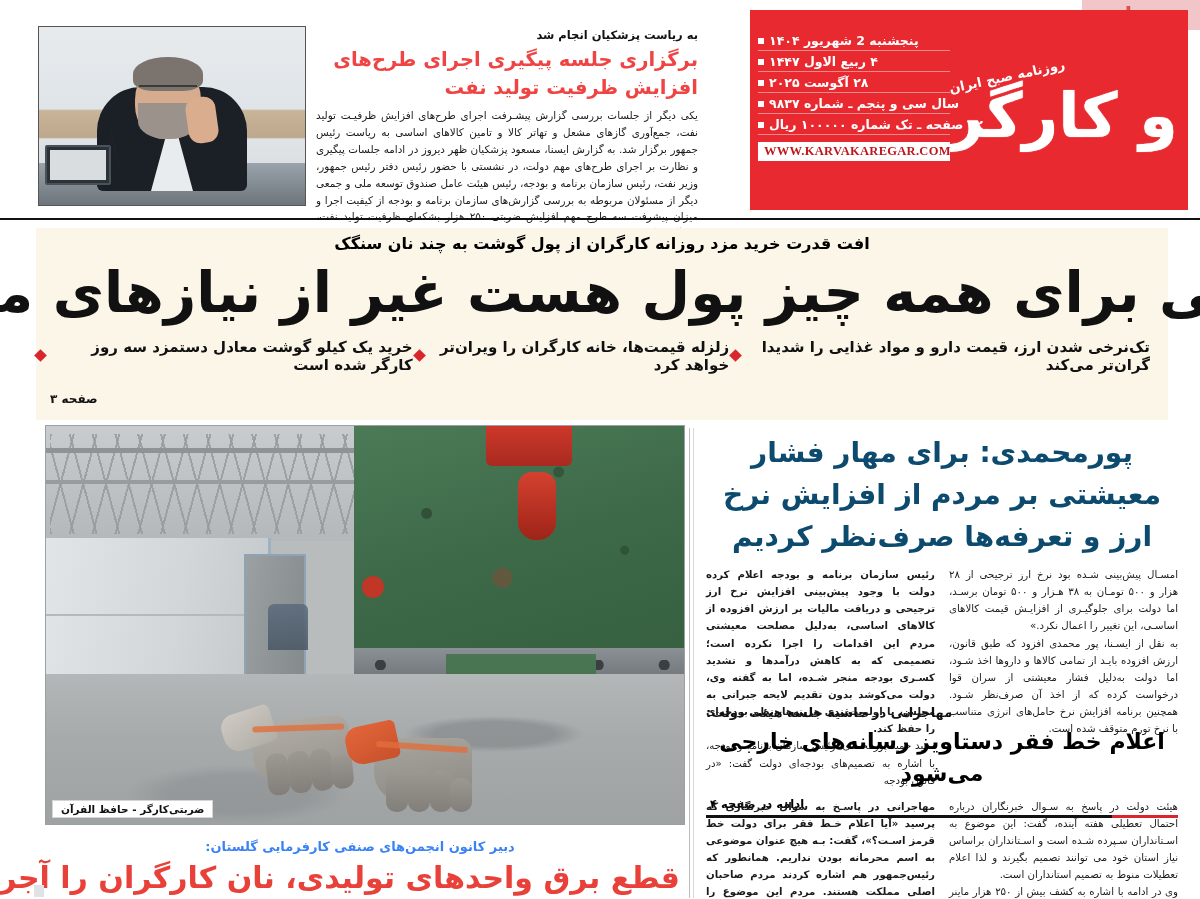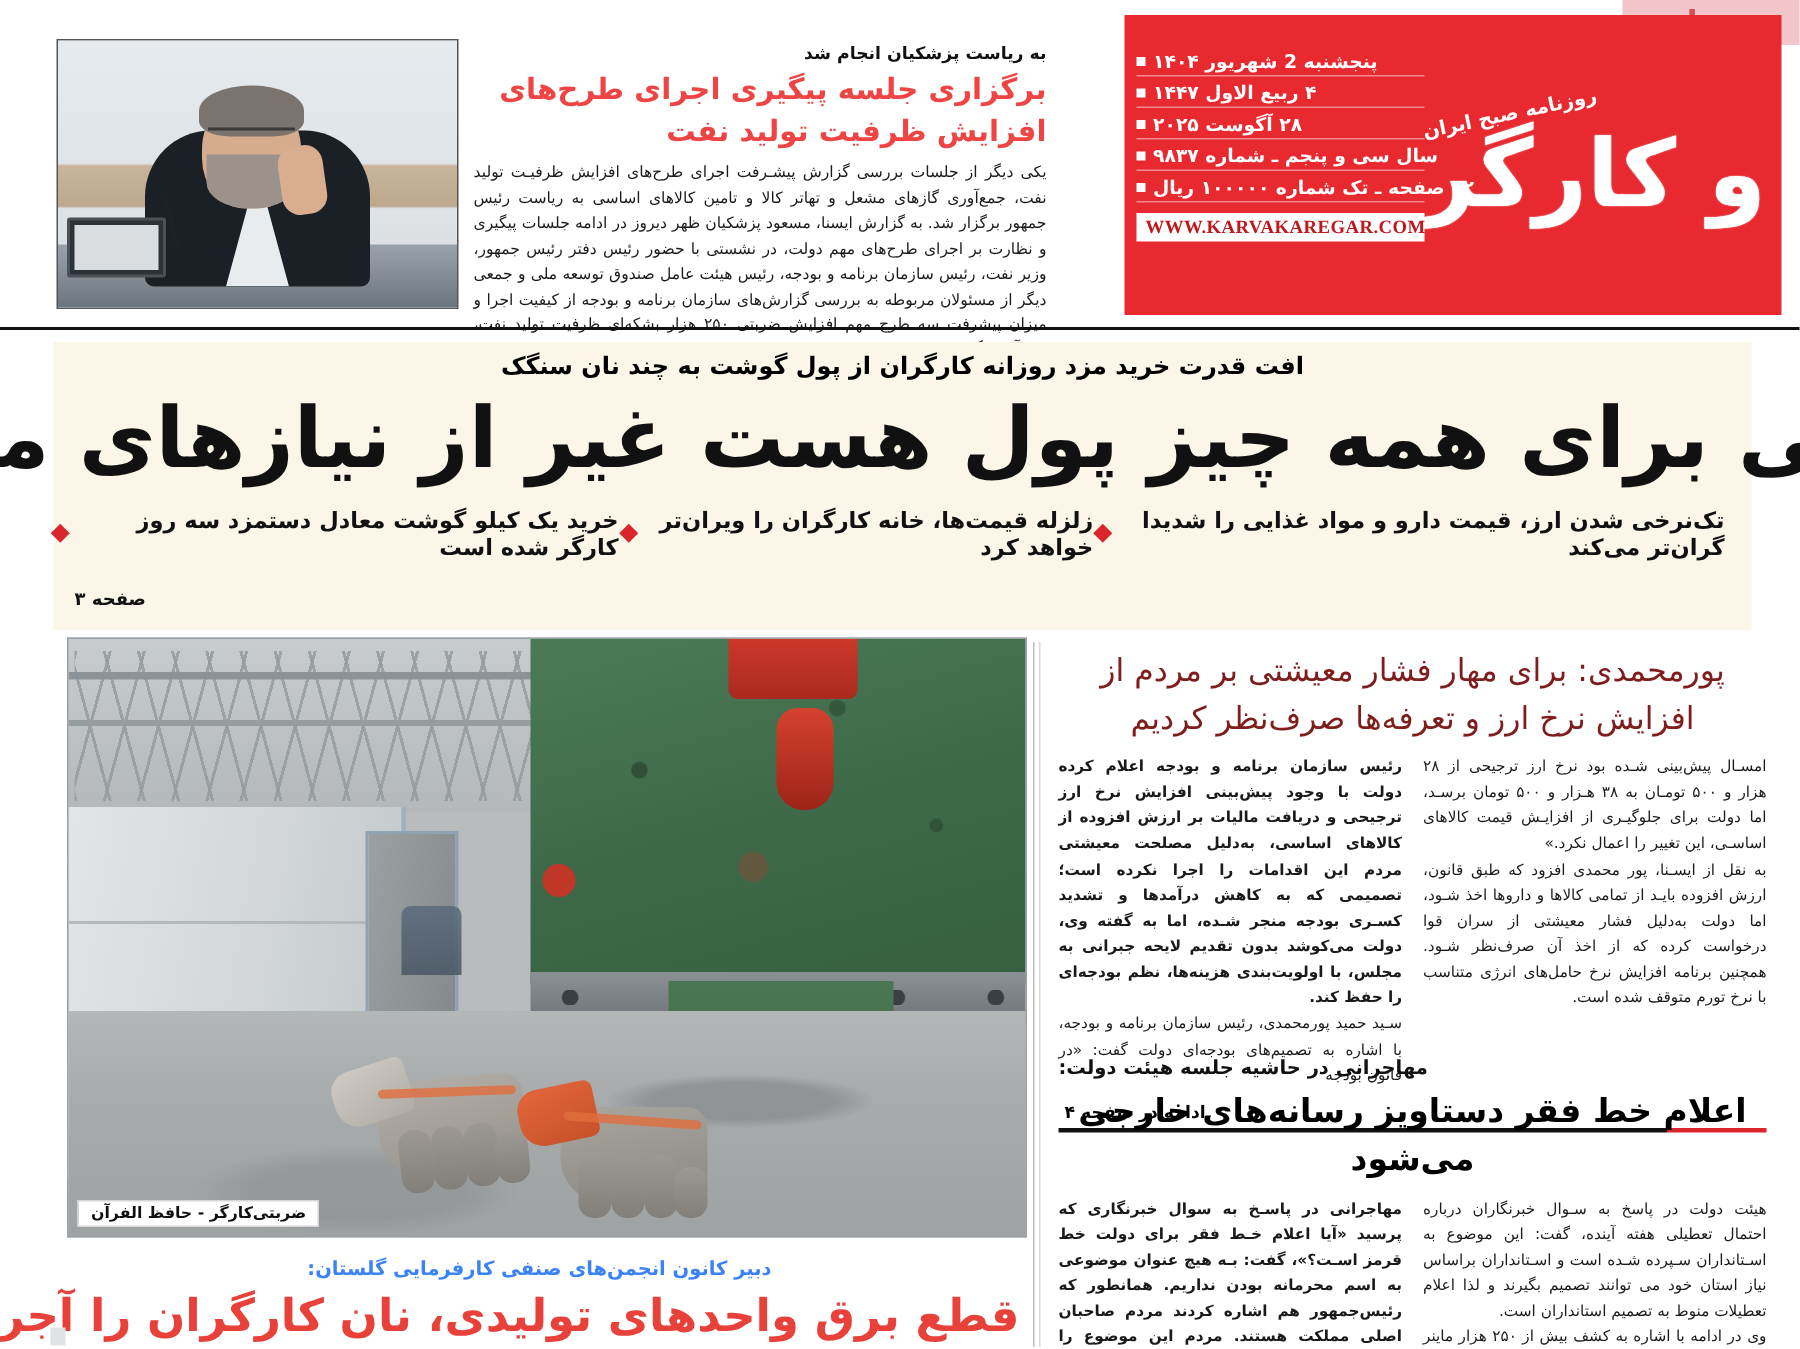--- a/index.html
+++ b/index.html
@@ -346,21 +346,21 @@
     position:absolute; top:428px; left:689px; width:0; height:470px;
     border-left:1px solid #bdbdbd;
   }
   .rule-v2 {
     position:absolute; top:428px; left:693px; width:0; height:470px;
     border-left:1px solid #d8d8d8;
   }
 
   .art2 { position: absolute; top: 432px; right: 22px; width: 472px; }
   .art2-head {
-    font-size: 21px; font-weight: normal; color: #7f1d1d;
+    font-size: 28px; font-weight: bold; color: #0c4a6e;
     line-height: 1.5; text-align: center; margin-bottom: 8px;
   }
   .cols2 {
     display: grid; grid-template-columns: 1fr 1fr; gap: 14px;
     direction: rtl;
   }
   .col-text {
     font-size: 10.2px; line-height: 1.68; color: #1a1a1a;
     text-align: justify; text-align-last: right;
   }

